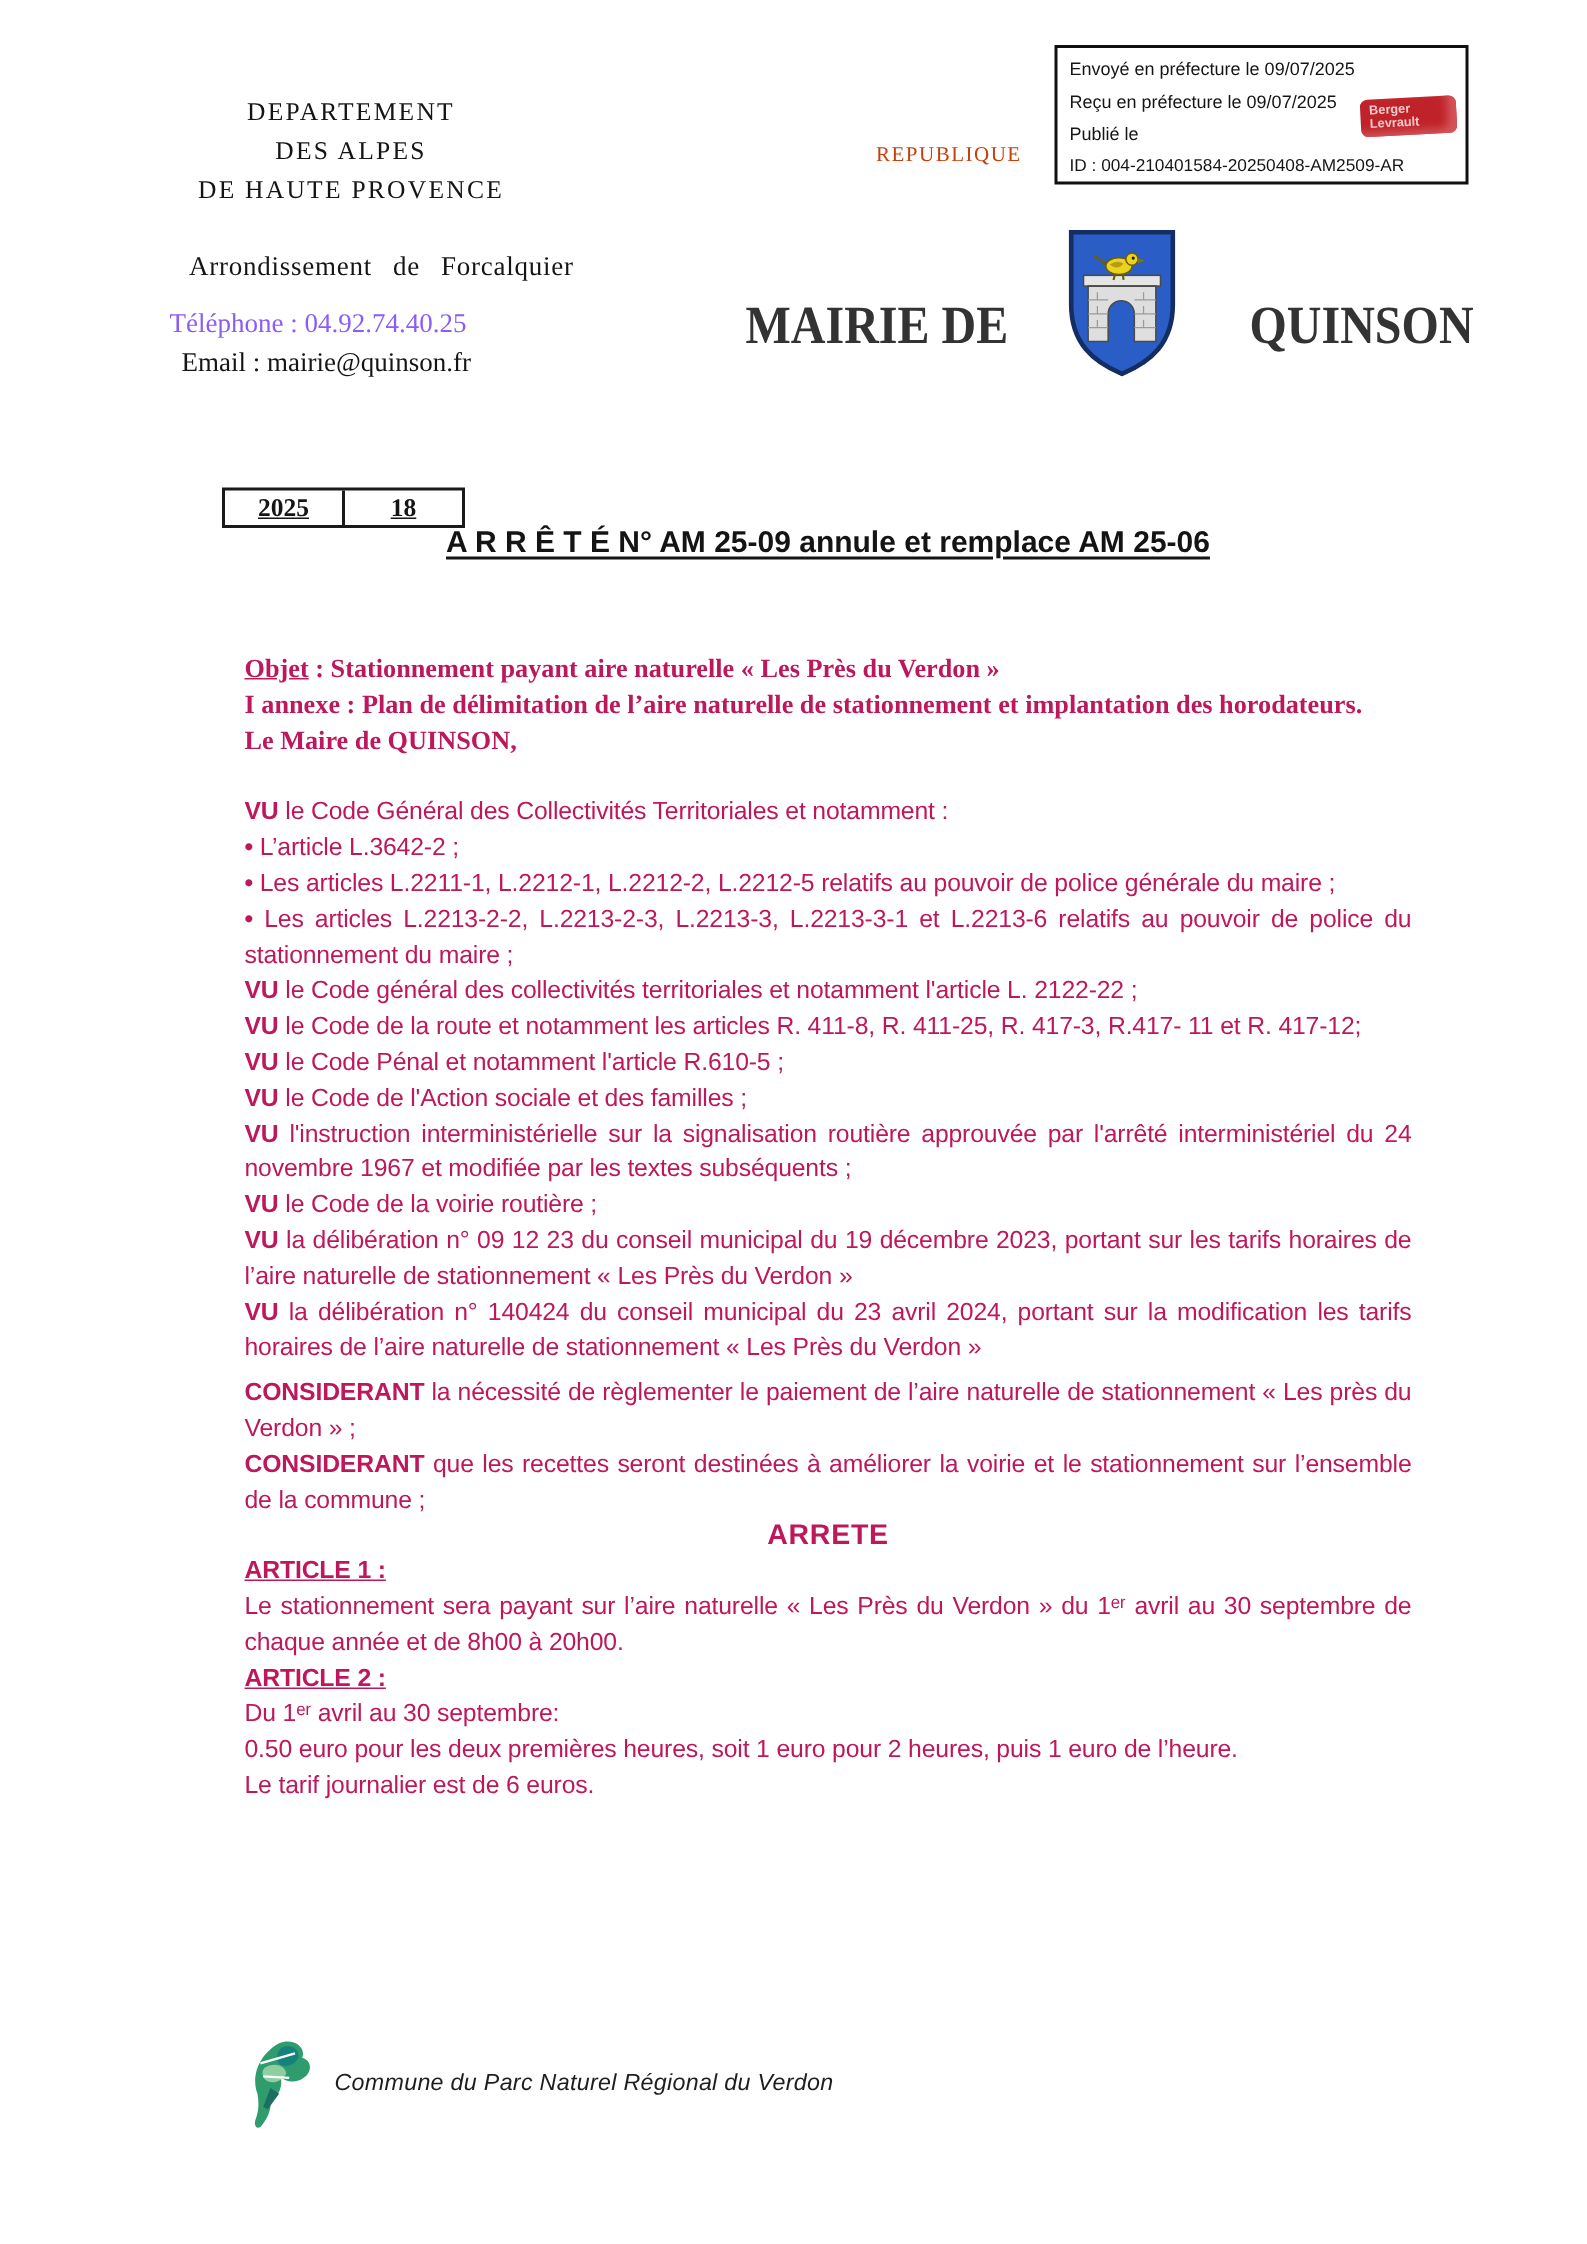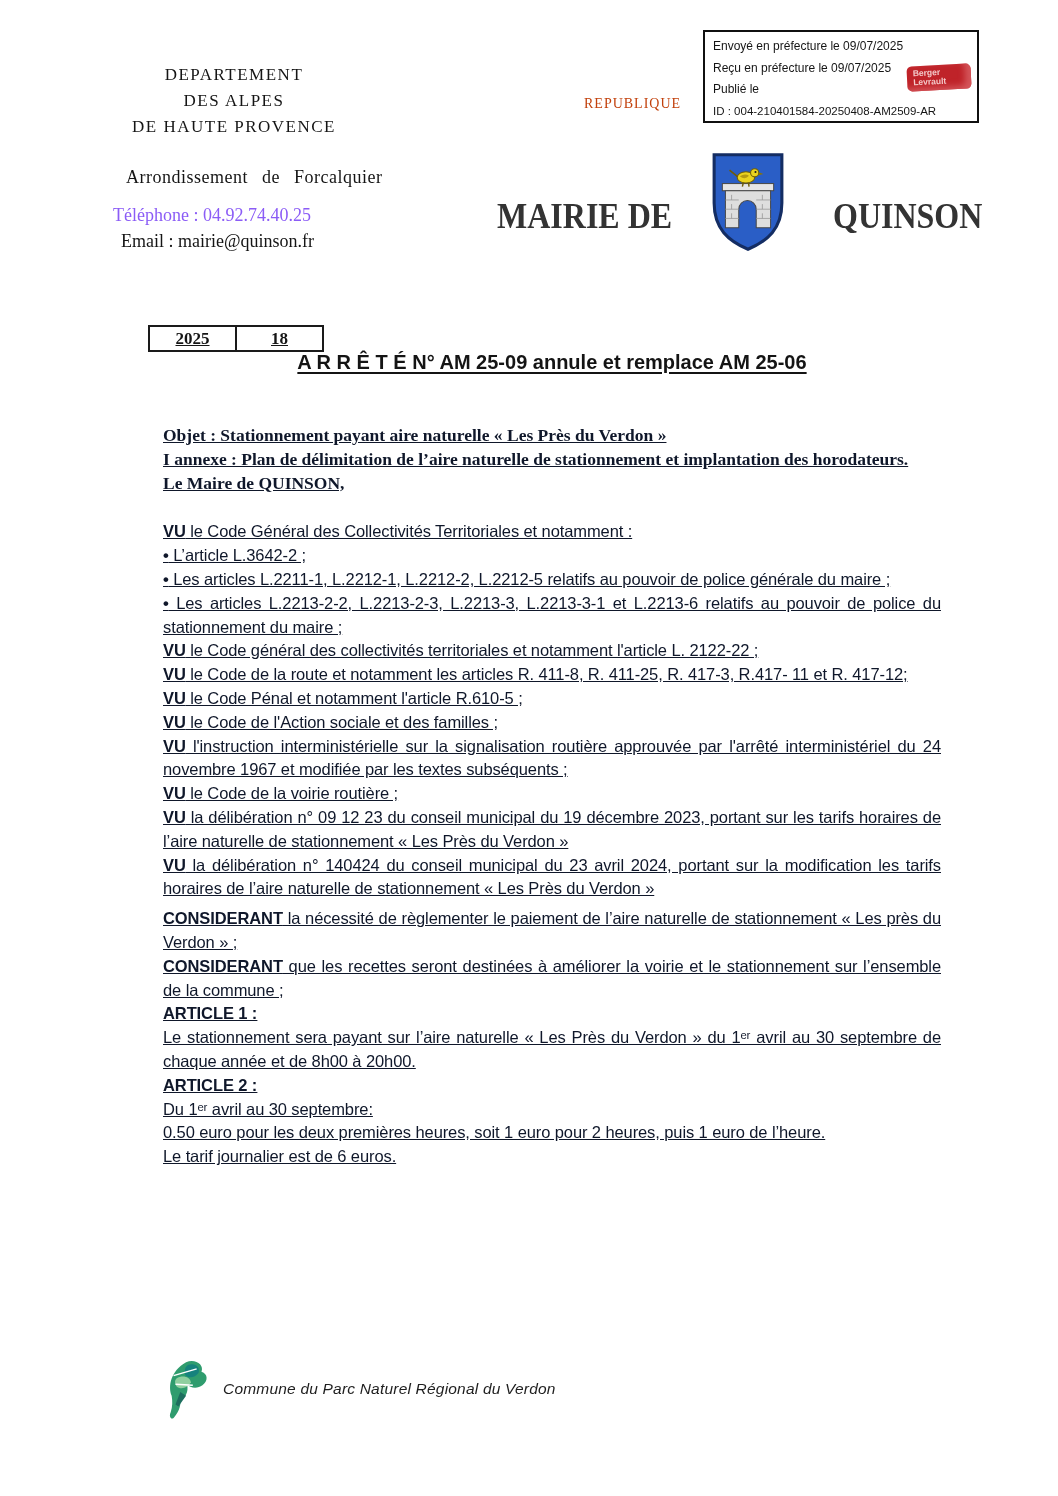--- a/index.html
+++ b/index.html
@@ -31,35 +31,35 @@
   .stamp { left:703px; top:30px; width:276px; height:93px; background:#fff;
     border:2px solid #101010; box-sizing:border-box; padding:4px 0 16px 8px; z-index:5; }
   .stamp-line { font-size:12px; line-height:21.5px; color:#151515; white-space:nowrap; }
   .stamp-line.id-line { font-size:11.5px; }
   .vendor-badge { position:absolute; left:202px; top:33px; width:64px; height:25px;
     background:#bf2329; border-radius:5px; transform:rotate(-3deg);
     box-shadow:inset -6px -3px 6px #d4555a; padding:3px 0 0 6px; box-sizing:border-box; }
   .vendor-badge div { font-size:8.5px; line-height:9px; font-weight:bold; color:#f3c9c9; }
 
   
-  .ref-box { left:148px; top:325px; width:176px; height:27px; border:2px solid #1a1a1a;
+  .ref-box { left:148px; top:325px; width:162px; height:27px; border:2px solid #1a1a1a;
     display:flex; box-sizing:border-box; }
   .ref-cell { flex:1; text-align:center; font-size:17px; font-weight:bold;
     line-height:23px; color:#151515; }
   .ref-cell:first-child { border-right:2px solid #1a1a1a; }
   .ref-cell span { text-decoration:underline; }
 
   
   .title { left:163px; top:351px; width:778px; text-align:center; font-size:20px;
     font-weight:bold; color:#141414; }
   .title span { text-decoration:underline; text-decoration-thickness:2px; text-underline-offset:3px; }
 
   
-  .doc-body { left:163px; top:424px; width:778px; font-size:16.5px;
-    line-height:23.8px; letter-spacing:-0.1px; color:#0f172a;text-decoration:underline; }
+  .doc-body { left:163px; top:434px; width:778px; font-size:16.5px;
+    line-height:23.8px; letter-spacing:-0.1px; color:#be185d; }
   .doc-body p { margin:0; }
   .objet-block { font-family:"Liberation Serif","DejaVu Serif",serif;
     font-weight:bold; font-size:17.5px; letter-spacing:0; }
   .objet-block .just { text-align:justify; }
   .u { text-decoration:underline; }
   .vu-block { margin-top:25px; }
   .vu-block p, .cons-block p { text-align:justify; }
   .cons-block { margin-top:6px; }
   .arrete-head { margin-top:18px; text-align:center; font-weight:bold;
     font-size:19px; letter-spacing:.5px; }
@@ -161,20 +161,21 @@
       </div>
 
     <div class="cons-block">
 
 
         <p><b>CONSIDERANT</b><span> la nécessité de règlementer le paiement de l’aire naturelle de  stationnement « Les près du Verdon » ;</span></p>
 
         <p><b>CONSIDERANT</b><span> que les recettes seront destinées à améliorer la voirie et le stationnement sur l’ensemble de la commune ;</span></p>
       </div>
 
+    <p class="arrete-head">ARRETE</p>
     <p class="article-label">ARTICLE 1 :</p>
     <p class="article-text">Le stationnement sera payant sur l’aire naturelle « Les Près du Verdon » du 1ᵉʳ avril au 30 septembre de chaque année et de 8h00 à 20h00.</p>
     <p class="article-label">ARTICLE 2 :</p>
     <p>Du 1ᵉʳ avril au 30 septembre:</p>
     <p>0.50 euro pour les deux premières heures, soit 1 euro pour 2 heures, puis 1 euro de l’heure.</p>
     <p>Le tarif journalier est de 6 euros.</p>
   </div>
 
   <div class="abs footer-logo">
     <svg width="50" height="66" viewBox="0 0 52 66">

